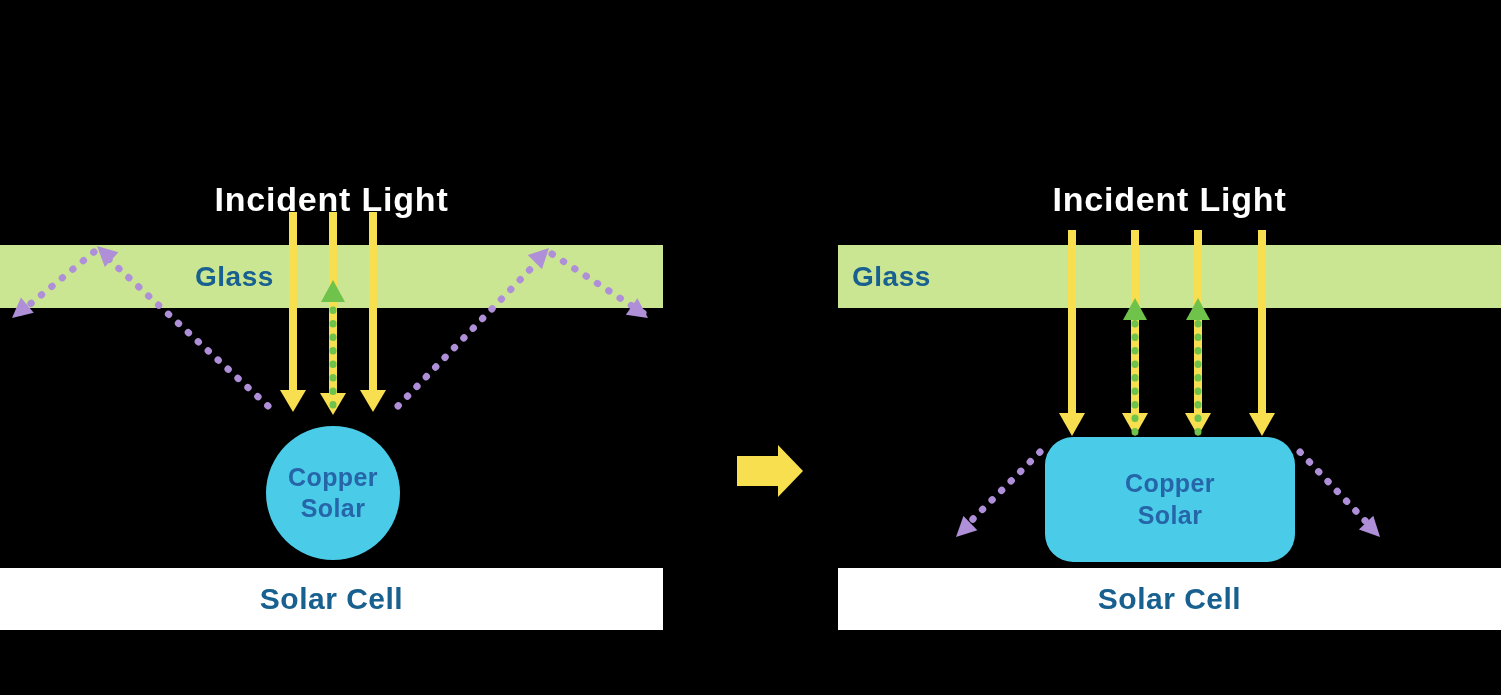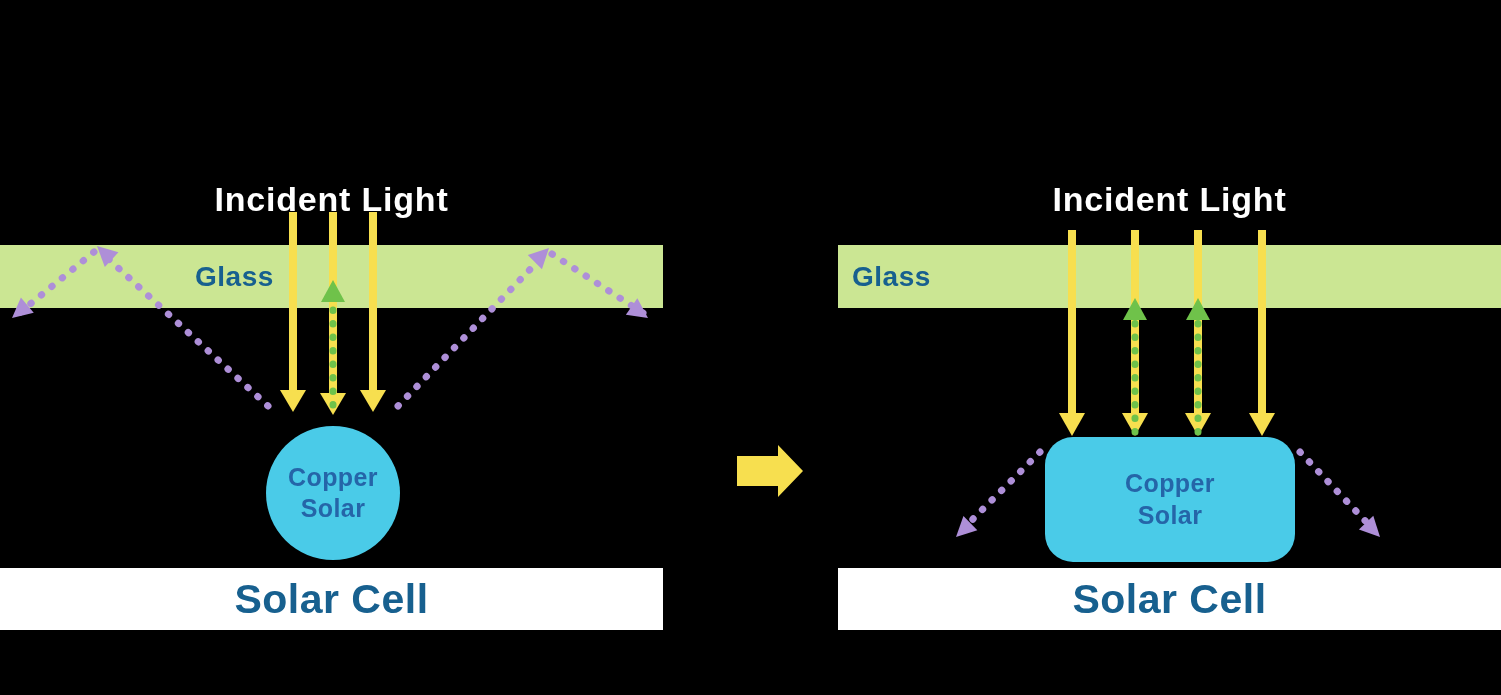--- a/index.html
+++ b/index.html
@@ -68,21 +68,21 @@
     width: 663px;
     height: 62px;
     background: #ffffff;
     text-align: center;
   }
   .left-solar  { left: 0; }
   .right-solar { left: 838px; }
   .solar-label {
     line-height: 62px;
     color: #17608f;
-    font-size: 41px;
+    font-size: 30px;
     font-weight: 600;
     letter-spacing: 0.5px;
   }
 
   .copper-circle {
     position: absolute;
     left: 266px;
     top: 426px;
     width: 134px;
     height: 134px;

